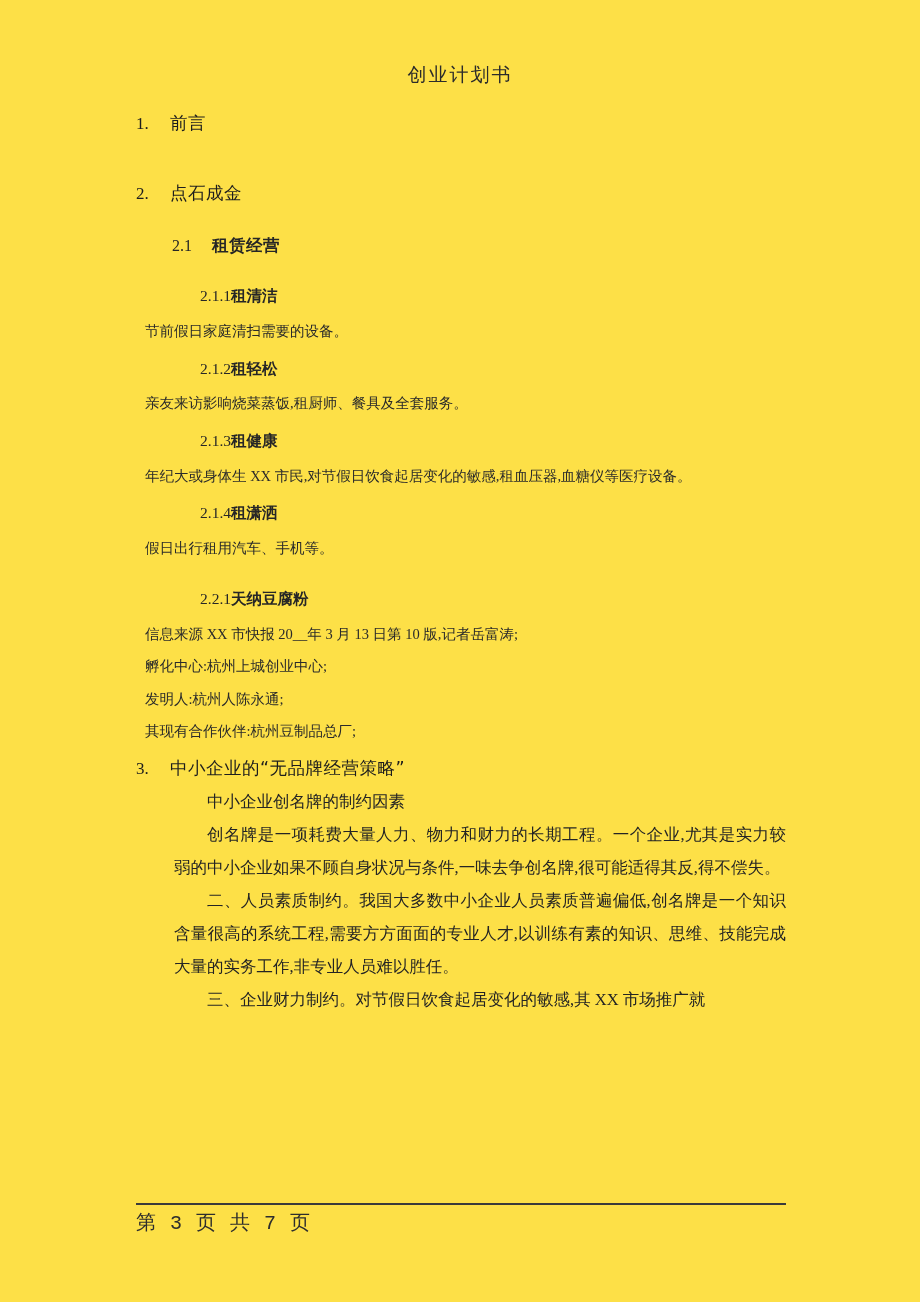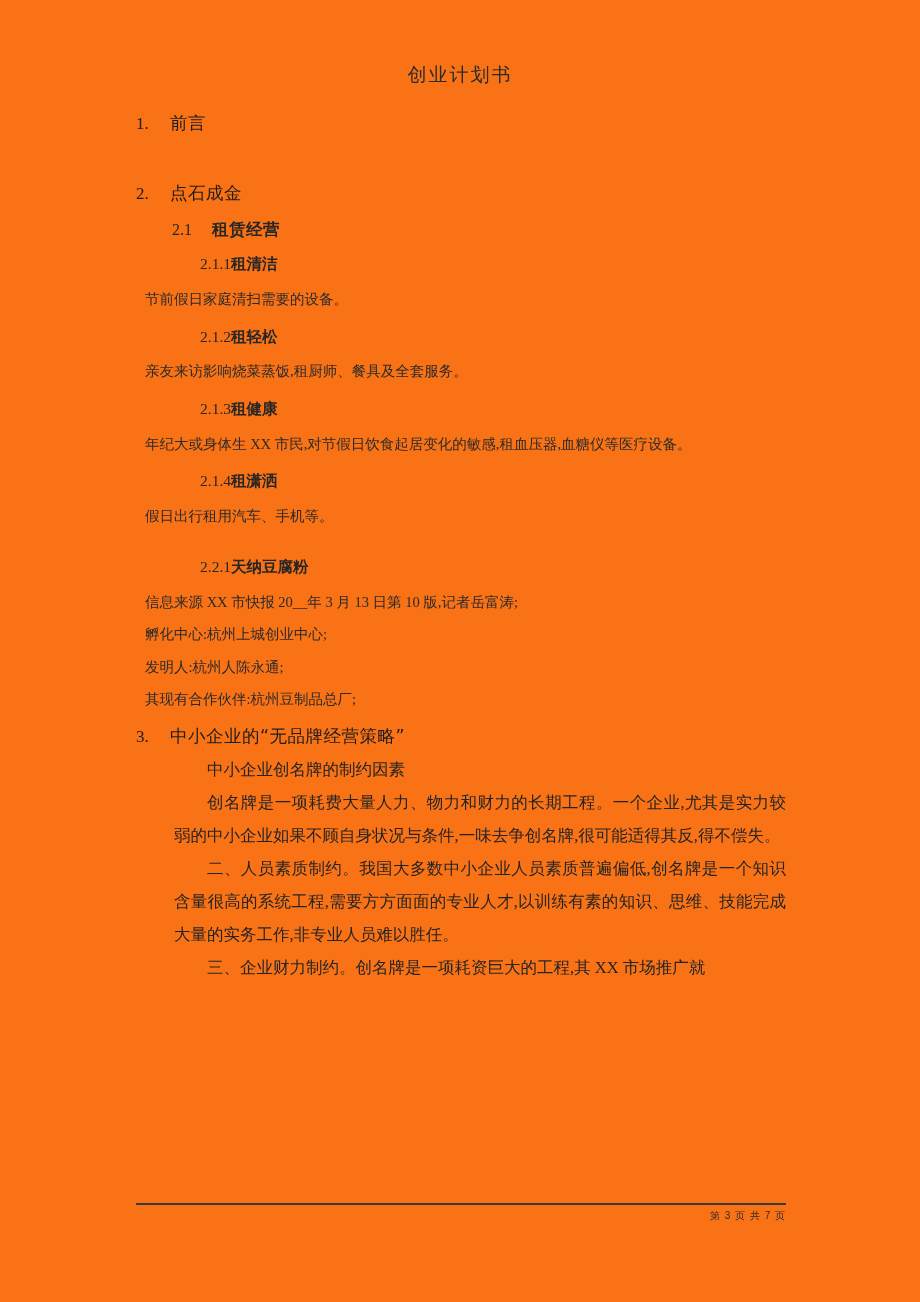--- a/index.html
+++ b/index.html
@@ -8,21 +8,21 @@
     background: #ffffff;
   }
   body {
     font-family: "Liberation Serif", "DejaVu Serif", serif;
     color: #262626;
   }
   #page {
     position: relative;
     width: 920px;
     height: 1302px;
-    background: #f97316;
+    background: #fde047;
     overflow: hidden;
     box-sizing: border-box;
   }
 
   
   .doc-title {
     position: absolute;
     top: 62px;
     left: 0;
     width: 920px;
@@ -60,21 +60,21 @@
     font-size: 17px;
   }
   .h1 .txt {
     font-family: "DejaVu Sans", "Liberation Sans", sans-serif;
     font-weight: normal;
     letter-spacing: 0.5px;
   }
 
   .h2 {
     font-size: 16.5px;
-    margin: 0;
+    margin: 16px;
     padding: 0;
     line-height: 1.35;
     display: flex;
     align-items: baseline;
     margin-left: 36px;
   }
   .h2 .num {
     font-weight: normal;
     width: 40px;
     flex: 0 0 40px;
@@ -148,25 +148,25 @@
     top: 1203px;
     width: 650px;
     height: 0;
     border-top: 2px solid #3a3a3a;
   }
   .footer-text {
     position: absolute;
     left: 136px;
     top: 1209px;
     width: 650px;
-    text-align: right;
-    font-size: 10px;
+    text-align: left;
+    font-size: 20px;
     letter-spacing: 1px;
     color: #2d2d2d;
-    font-family: Liberation Sans, sans-serif;
+    font-family: Liberation Mono, monospace;
   }
 </style>
 </head>
 <body>
 
 <div id="page">
 
   <div class="doc-title">创业计划书</div>
 
   <div class="content">
@@ -245,21 +245,21 @@
       <span class="num">3.</span>
       <span class="txt">中小企业的“无品牌经营策略”</span>
     </div>
 
     <div class="gap-xs"></div>
 
     <div class="body-block">
       <p class="bp">中小企业创名牌的制约因素</p>
       <p class="bp">创名牌是一项耗费大量人力、物力和财力的长期工程。一个企业,尤其是实力较弱的中小企业如果不顾自身状况与条件,一味去争创名牌,很可能适得其反,得不偿失。</p>
       <p class="bp">二、人员素质制约。我国大多数中小企业人员素质普遍偏低,创名牌是一个知识含量很高的系统工程,需要方方面面的专业人才,以训练有素的知识、思维、技能完成大量的实务工作,非专业人员难以胜任。</p>
-      <p class="bp">三、企业财力制约。创名牌是一项耗资巨大的工程,其 XX 市场推广就</p>
+      <p class="bp">三、企业财力制约。对节假日饮食起居变化的敏感,其 XX 市场推广就</p>
     </div>
 
   </div>
 
   <div class="footer-rule"></div>
   <div class="footer-text">第 3 页 共 7 页</div>
 
 </div>
 
 </body></html>

